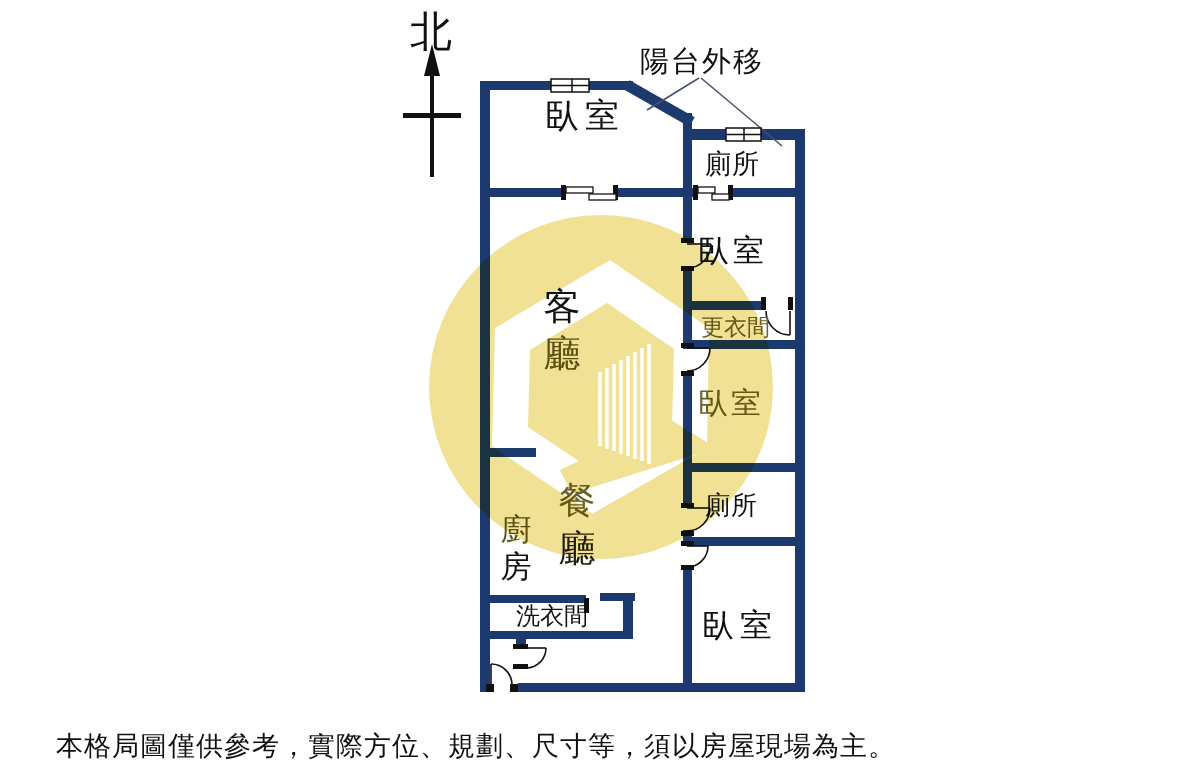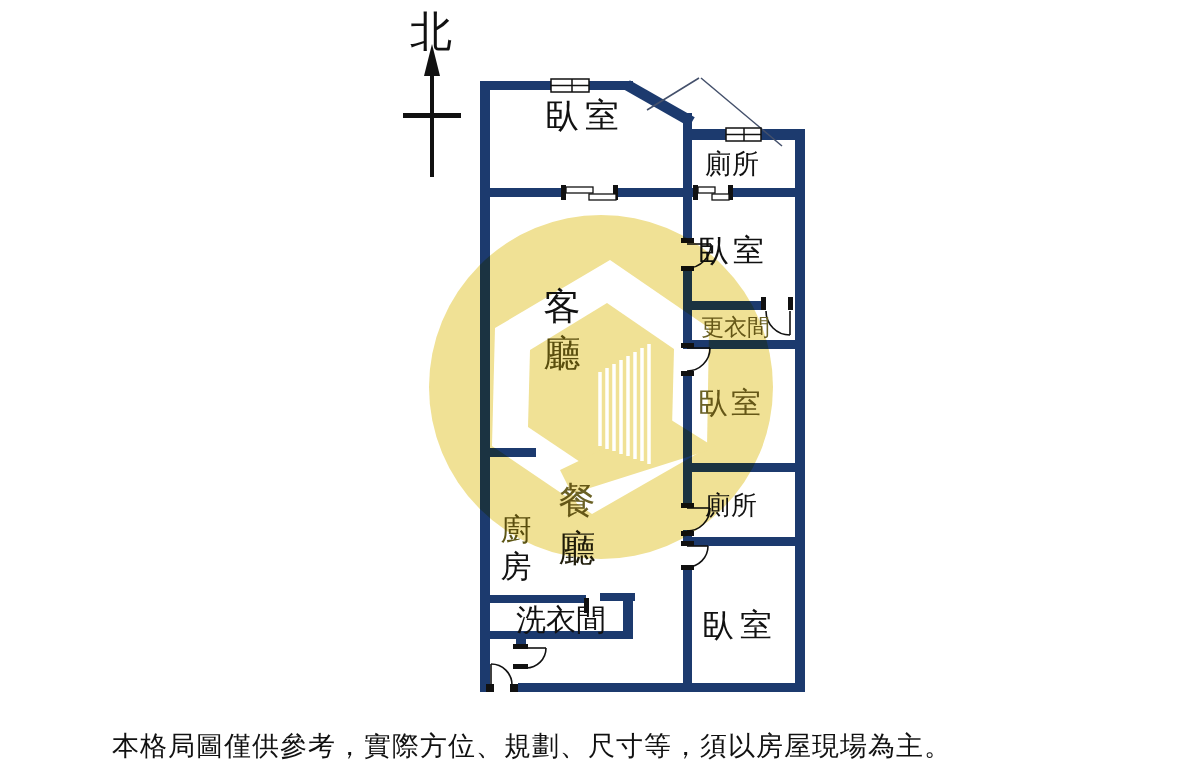--- a/index.html
+++ b/index.html
@@ -9,21 +9,21 @@
   .label{position:absolute;color:#111;white-space:nowrap;}
   .center{text-align:center;}
   svg.layer{position:absolute;left:0;top:0;width:1200px;height:768px;}
   #plan-svg{z-index:10;}
   .lbl-z{z-index:20;}
   #watermark{z-index:40;mix-blend-mode:multiply;pointer-events:none;}
   .olive{color:#6b6226;}
   .olive2{color:#5e5716;}
   .darkmix{color:#201d0c;}
   .vcol{display:flex;flex-direction:column;align-items:center;}
-  #disclaimer{position:absolute;left:0;top:728;width:952px;text-align:right;
+  #disclaimer{position:absolute;left:0;top:728;width:952px;text-align:center;
               font-size:27px;color:#111;letter-spacing:1px;top:728px;}
 </style>
 </head>
 <body>
 
 <div id="canvas">
 
   <div class="wall" style="left:480px;top:81px;width:10px;height:611px;"></div>
   <div class="wall" style="left:480px;top:81px;width:153px;height:9px;"></div>
   <div class="wall" style="left:683px;top:113px;width:9px;height:84px;"></div>
@@ -138,20 +138,21 @@
       <rect x="510" y="684" width="8" height="8" fill="#111" stroke="none"></rect>
       <path d="M491,664 L491,686"></path>
       <path d="M491,664 A21,21 0 0 1 512,685"></path>
     </g>
 
     <rect x="584" y="598" width="5" height="15" fill="#111"></rect>
   </svg>
 
   <div class="label lbl-z" style="left:405px;top:4px;width:52px;font-size:42px;text-align:center;">北</div>
 
+  <div class="label lbl-z" style="left:640px;top:42px;font-size:29px;letter-spacing:2px;">陽台外移</div>
 
   <div class="label lbl-z center" style="left:495px;top:96px;width:180px;font-size:34px;line-height:38px;">
     <div style="letter-spacing:6px;">臥室</div>
   </div>
 
   <div class="label lbl-z" style="left:705px;top:146px;width:90px;font-size:27px;">廁所</div>
 
   <div class="label lbl-z" style="left:698px;top:230px;width:100px;font-size:31px;letter-spacing:4px;">臥室</div>
 
   <div class="label lbl-z olive" style="left:701px;top:312px;width:96px;font-size:23px;">更衣間</div>
@@ -168,21 +169,21 @@
   <div class="label lbl-z vcol" style="left:551px;top:477px;width:52px;font-size:37px;line-height:48px;">
     <span class="olive">餐</span>
     <span class="darkmix">廳</span>
   </div>
 
   <div class="label lbl-z vcol" style="left:492px;top:511px;width:48px;font-size:31px;line-height:37px;">
     <span class="olive2">廚</span>
     <span>房</span>
   </div>
 
-  <div class="label lbl-z" style="left:516px;top:600px;width:86px;font-size:30px;">洗衣間</div>
+  <div class="label lbl-z" style="left:516px;top:600px;width:86px;font-size:24px;">洗衣間</div>
 
   <div class="label lbl-z" style="left:702px;top:604px;width:96px;font-size:32px;letter-spacing:6px;">臥室</div>
 
   <div id="disclaimer" class="lbl-z">本格局圖僅供參考，實際方位、規劃、尺寸等，須以房屋現場為主。</div>
 
   <svg id="watermark" class="layer">
     <circle cx="601" cy="387" r="172" fill="#f0e195"></circle>
     <g>
       <polygon fill="#ffffff" points="610,260 709,328 707,448 592,514 492,446 495,328"></polygon>
       <polygon fill="#f0e195" points="607,303 674,349 672,428 595,472 528,427 530,350"></polygon>

